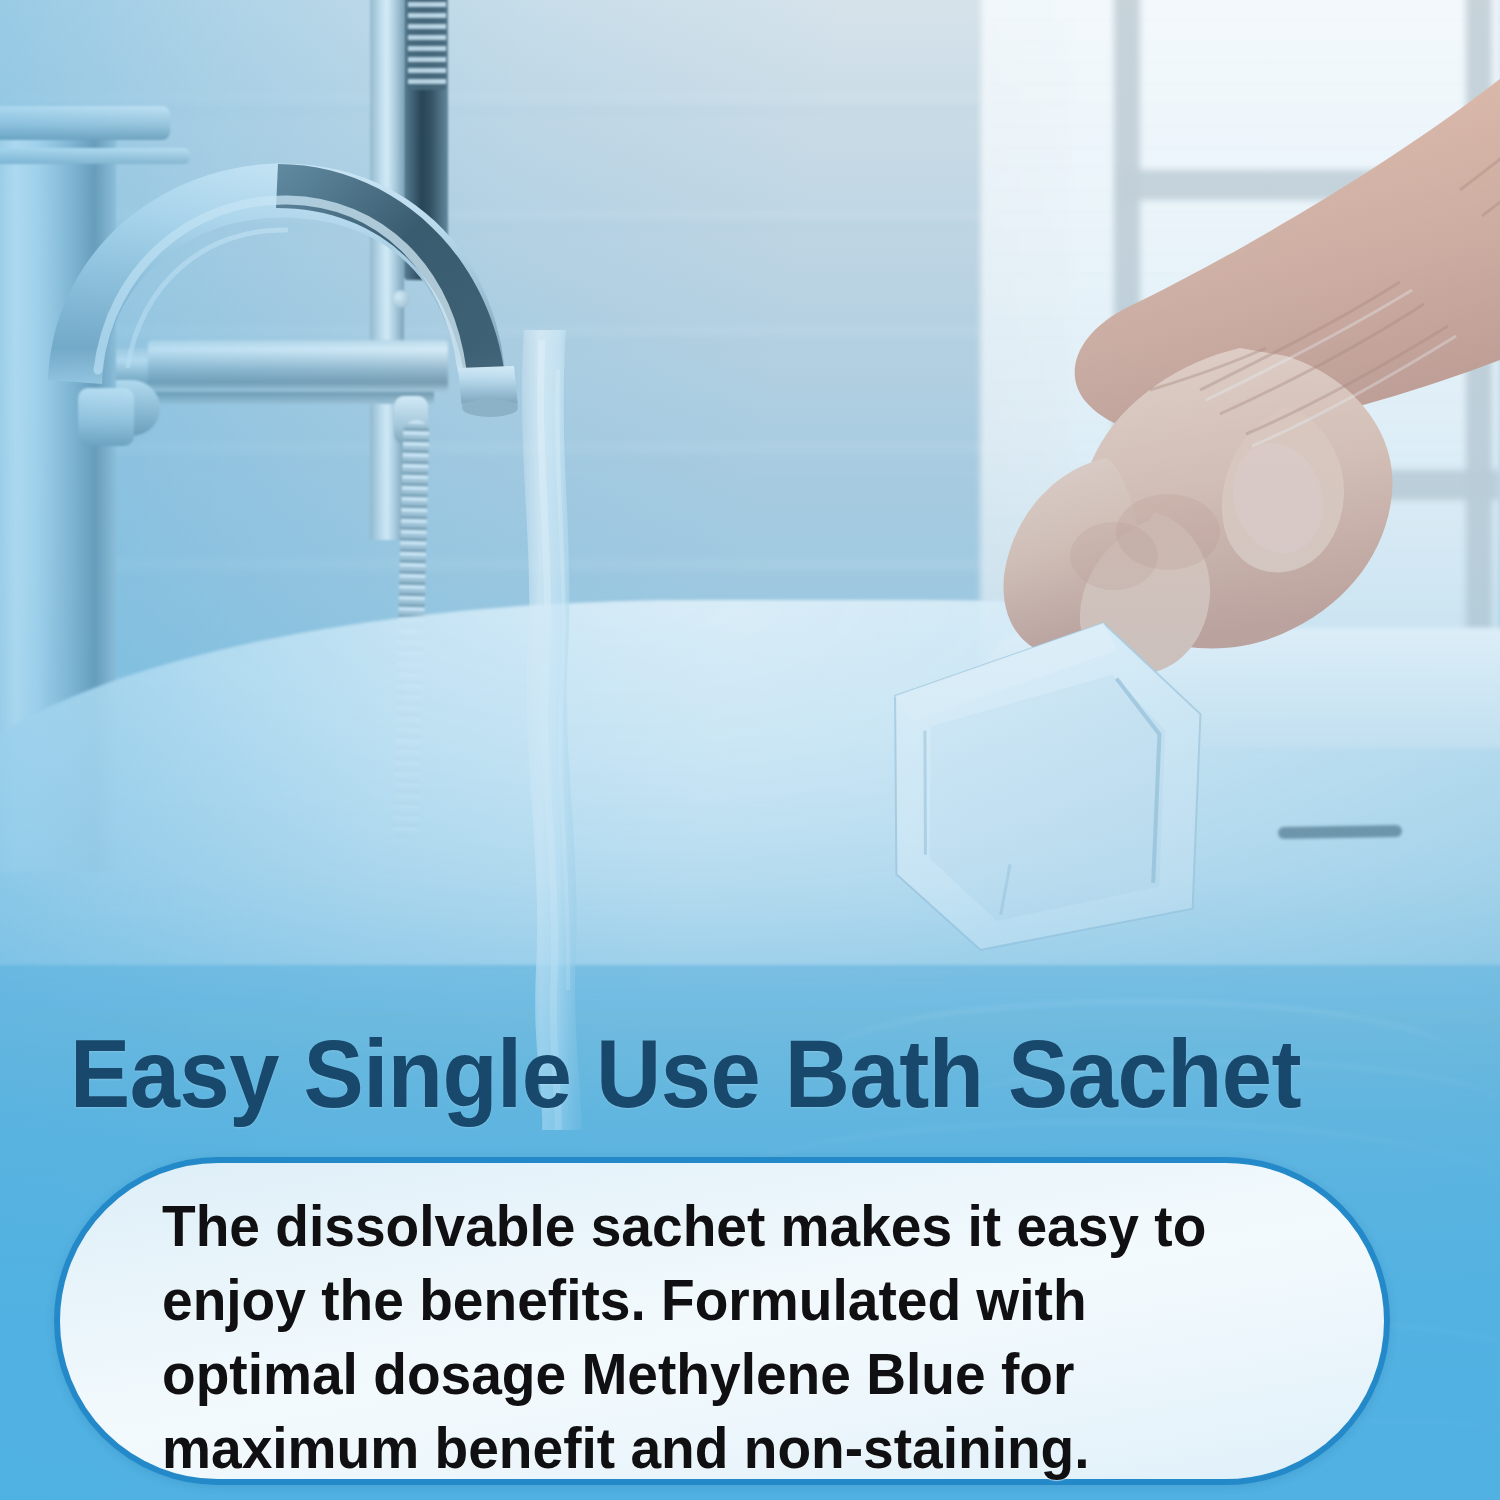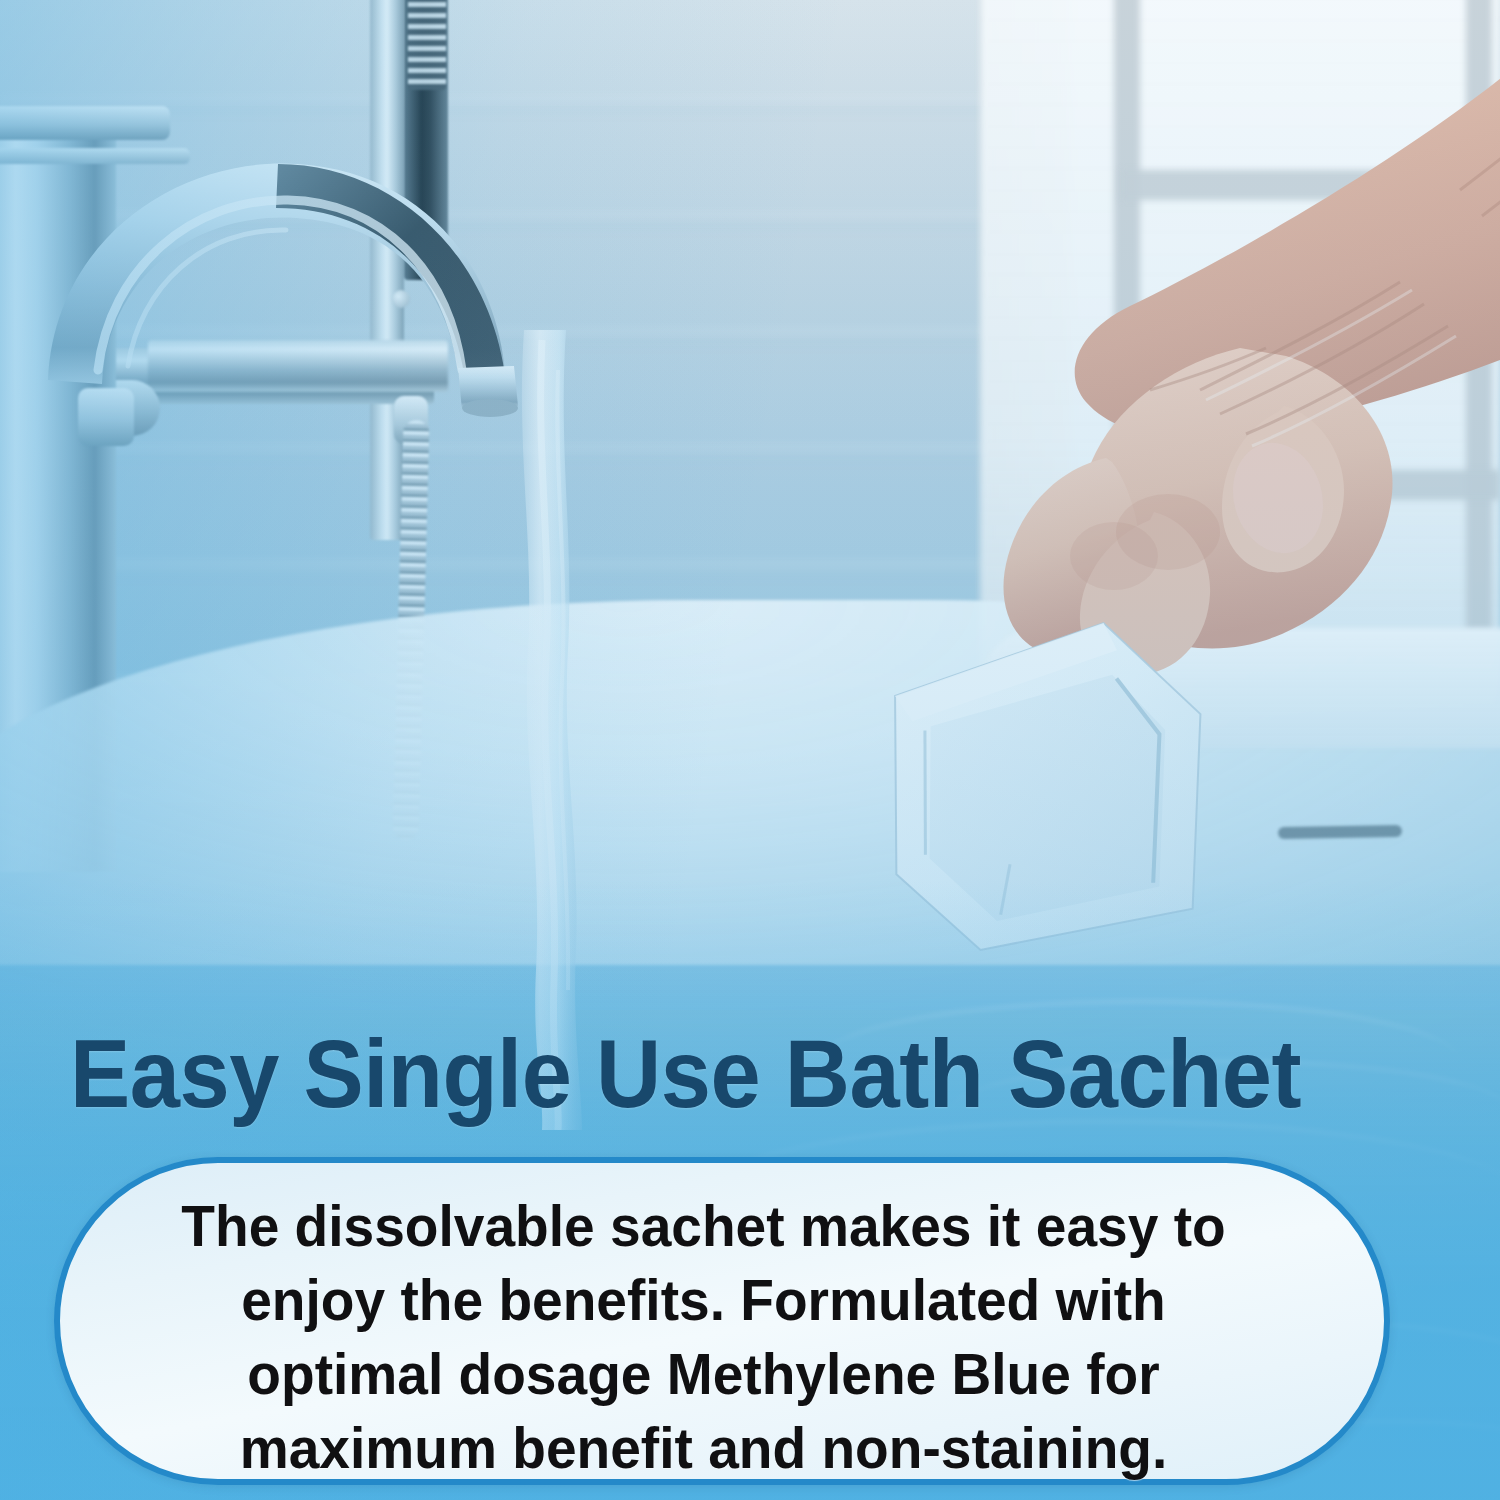--- a/index.html
+++ b/index.html
@@ -331,21 +331,20 @@
     box-sizing: border-box;
     border: 6px solid #2489c9;
     border-radius: 165px;
     background: linear-gradient(170deg,
       #ddeef8 0%,
       #e8f4fa 24%,
       #f3fafd 52%,
       #eaf5fb 76%,
       #dff0f9 100%);
     box-shadow: 0 2px 10px rgba(20,70,110,0.14);
-    text-align: center;
   }
   .callout-text {
     position: absolute;
     left: 102px;
     top: 26px;
     width: 1140px;
     font-family: "Liberation Sans Narrow", "Liberation Sans", sans-serif;
     font-weight: 600;
     font-size: 58px;
     line-height: 74px;

